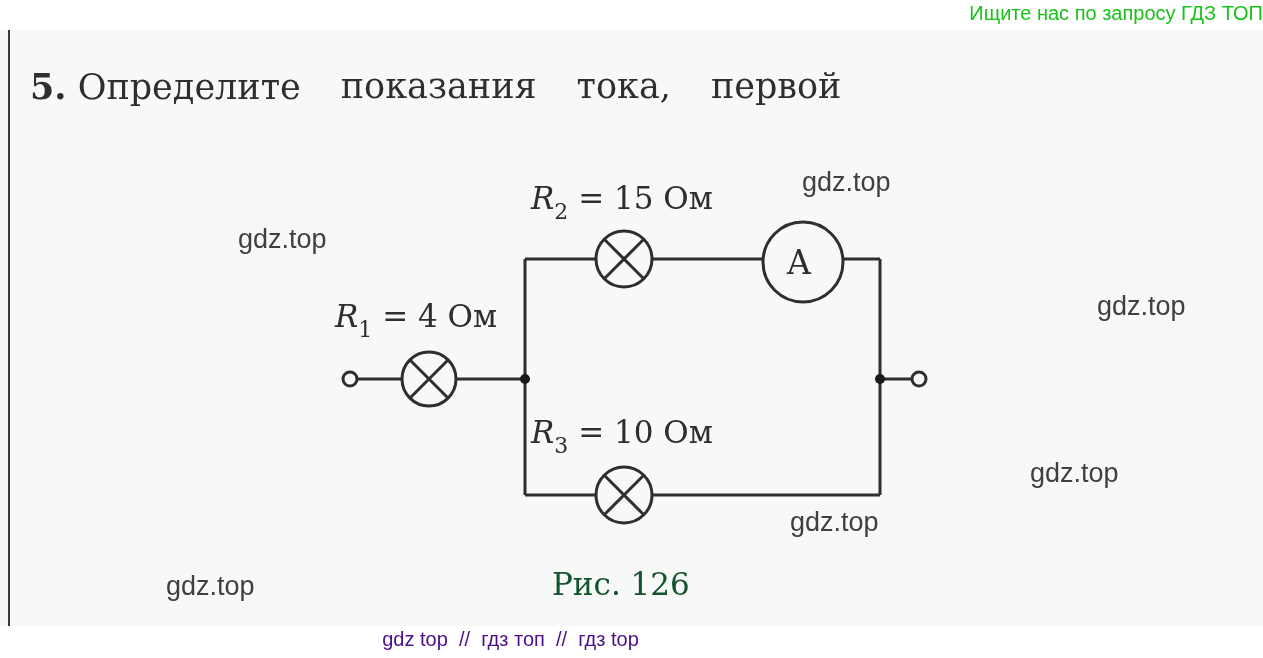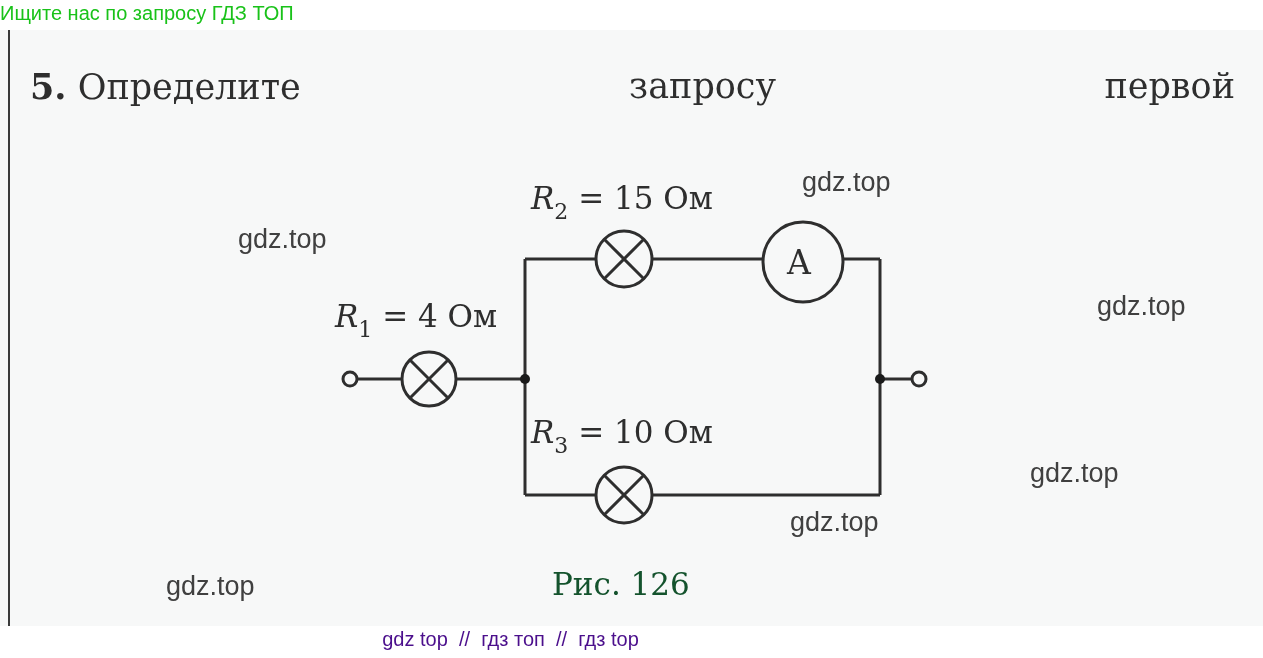--- a/index.html
+++ b/index.html
@@ -1,42 +1,43 @@
 <!DOCTYPE html>
 <html><head>
 <meta charset="utf-8">
 <style>
   html, body { margin:0; padding:0; }
   body { width:1263px; height:658px; position:relative; overflow:hidden; background:#ffffff; font-family:"DejaVu Serif", serif; }
   .page { position:absolute; left:0; top:30px; width:1263px; height:596px; background:#f7f8f8; }
   .left-rule { position:absolute; left:8px; top:30px; width:2px; height:596px; background:#3a3a3a; }
-  .top-banner { position:absolute; top:2px; left:0; width:1263px; text-align:left; color:#19c219; font-family:"Liberation Sans", sans-serif; font-size:20px; }
+  .top-banner { position:absolute; top:2px; left:0; width:1263px; text-align:right; color:#19c219; font-family:"Liberation Sans", sans-serif; font-size:20px; }
   .problem { position:absolute; left:30px; top:58px; color:#2e2e2e; font-family:"DejaVu Serif", serif; font-size:35px; line-height:57px; }
   .problem .num { font-weight:bold; }
-  .problem .line1 { display:flex; justify-content:space-between; width:1205px; }
+  .problem .line1 { display:flex; justify-content:flex-start; width:1205px;gap:40px; }
   .wm { position:absolute; color:#404040; font-family:"Liberation Sans", sans-serif; font-size:27px; }
   .circuit { position:absolute; left:0; top:0; }
   .label { position:absolute; color:#2e2e2e; font-family:"DejaVu Serif", serif; font-size:31px; white-space:nowrap;text-align:center; }
   .label i { font-family:"DejaVu Serif", serif; font-style:italic; }
   .label sub { font-size:22px; vertical-align:-10px; }
   .caption { position:absolute; left:552px; top:566px; color:#14532d; font-family:"DejaVu Serif", serif; font-size:31px; font-weight:normal; }
   .footer { position:absolute; top:628px; left:0; width:1021px; text-align:center; color:#4b0f8c; font-family:"Liberation Sans", sans-serif; font-size:20px; }
 </style>
 </head>
 <body>
 
 <div class="top-banner">Ищите нас по запросу ГДЗ ТОП</div>
 
 <div class="page"></div>
 <div class="left-rule"></div>
 
 <div class="problem">
   <div class="line1">
     <span><span class="num">5.</span> <span>Определите</span></span>
-    <span>запросу</span>
+    <span>показания</span>
+    <span>тока,</span>
     <span>первой</span>
   </div>
 </div>
 
 <svg class="circuit" width="1263" height="658">
   <g stroke="#2e2e2e" stroke-width="3" fill="none">
 
     <circle cx="350" cy="379" r="7" fill="#f7f8f8"></circle>
     <line x1="357" y1="379" x2="402" y2="379"></line>
 

